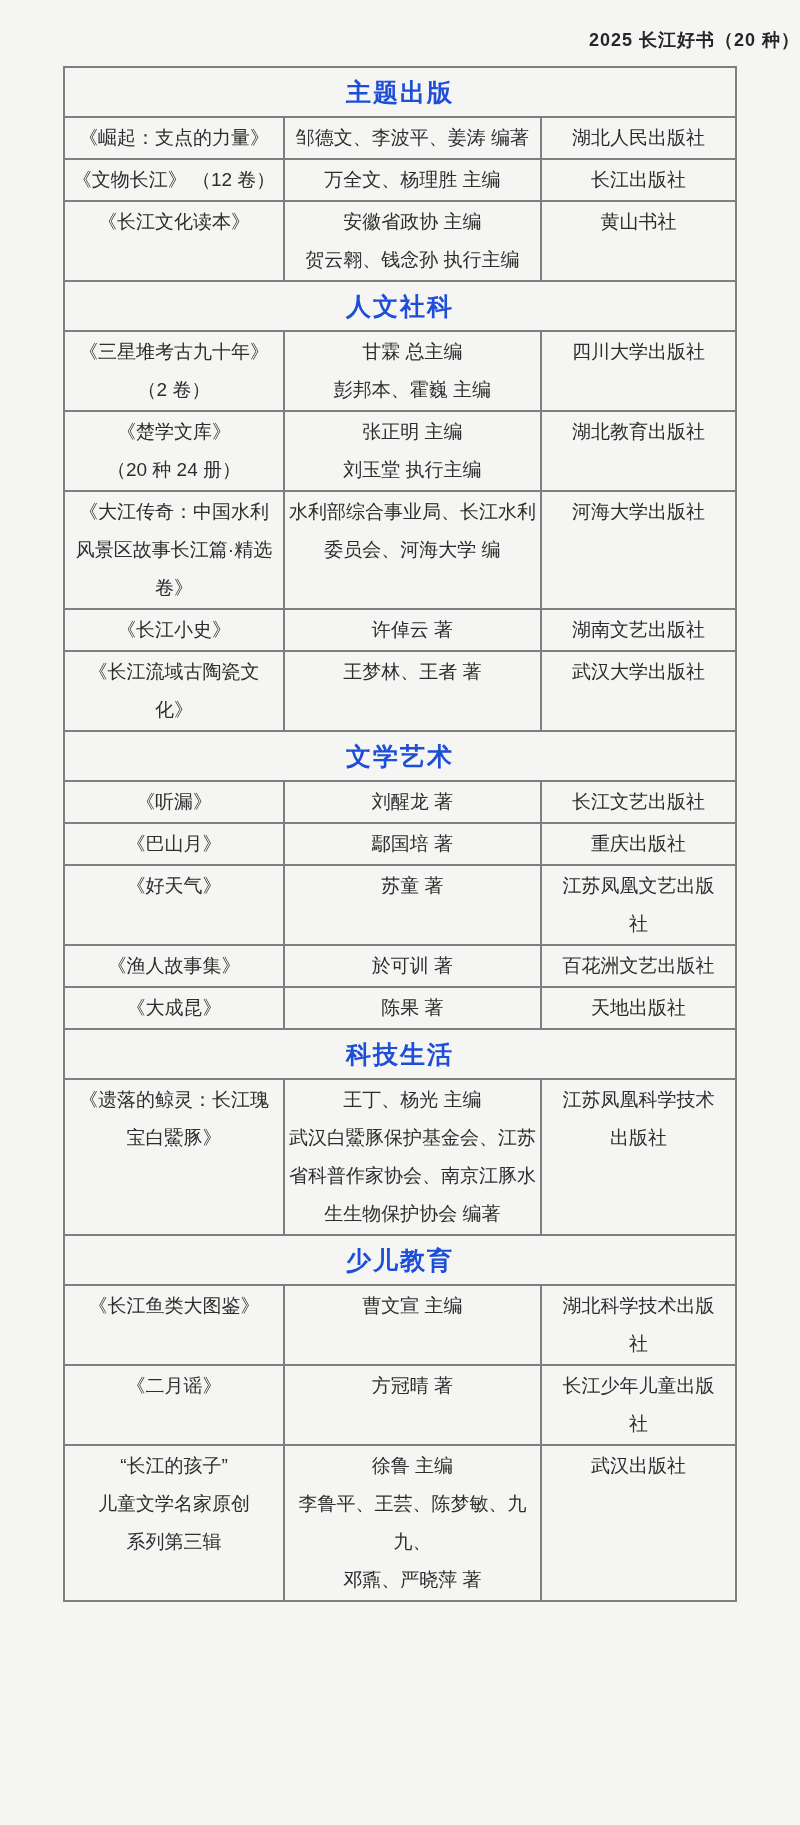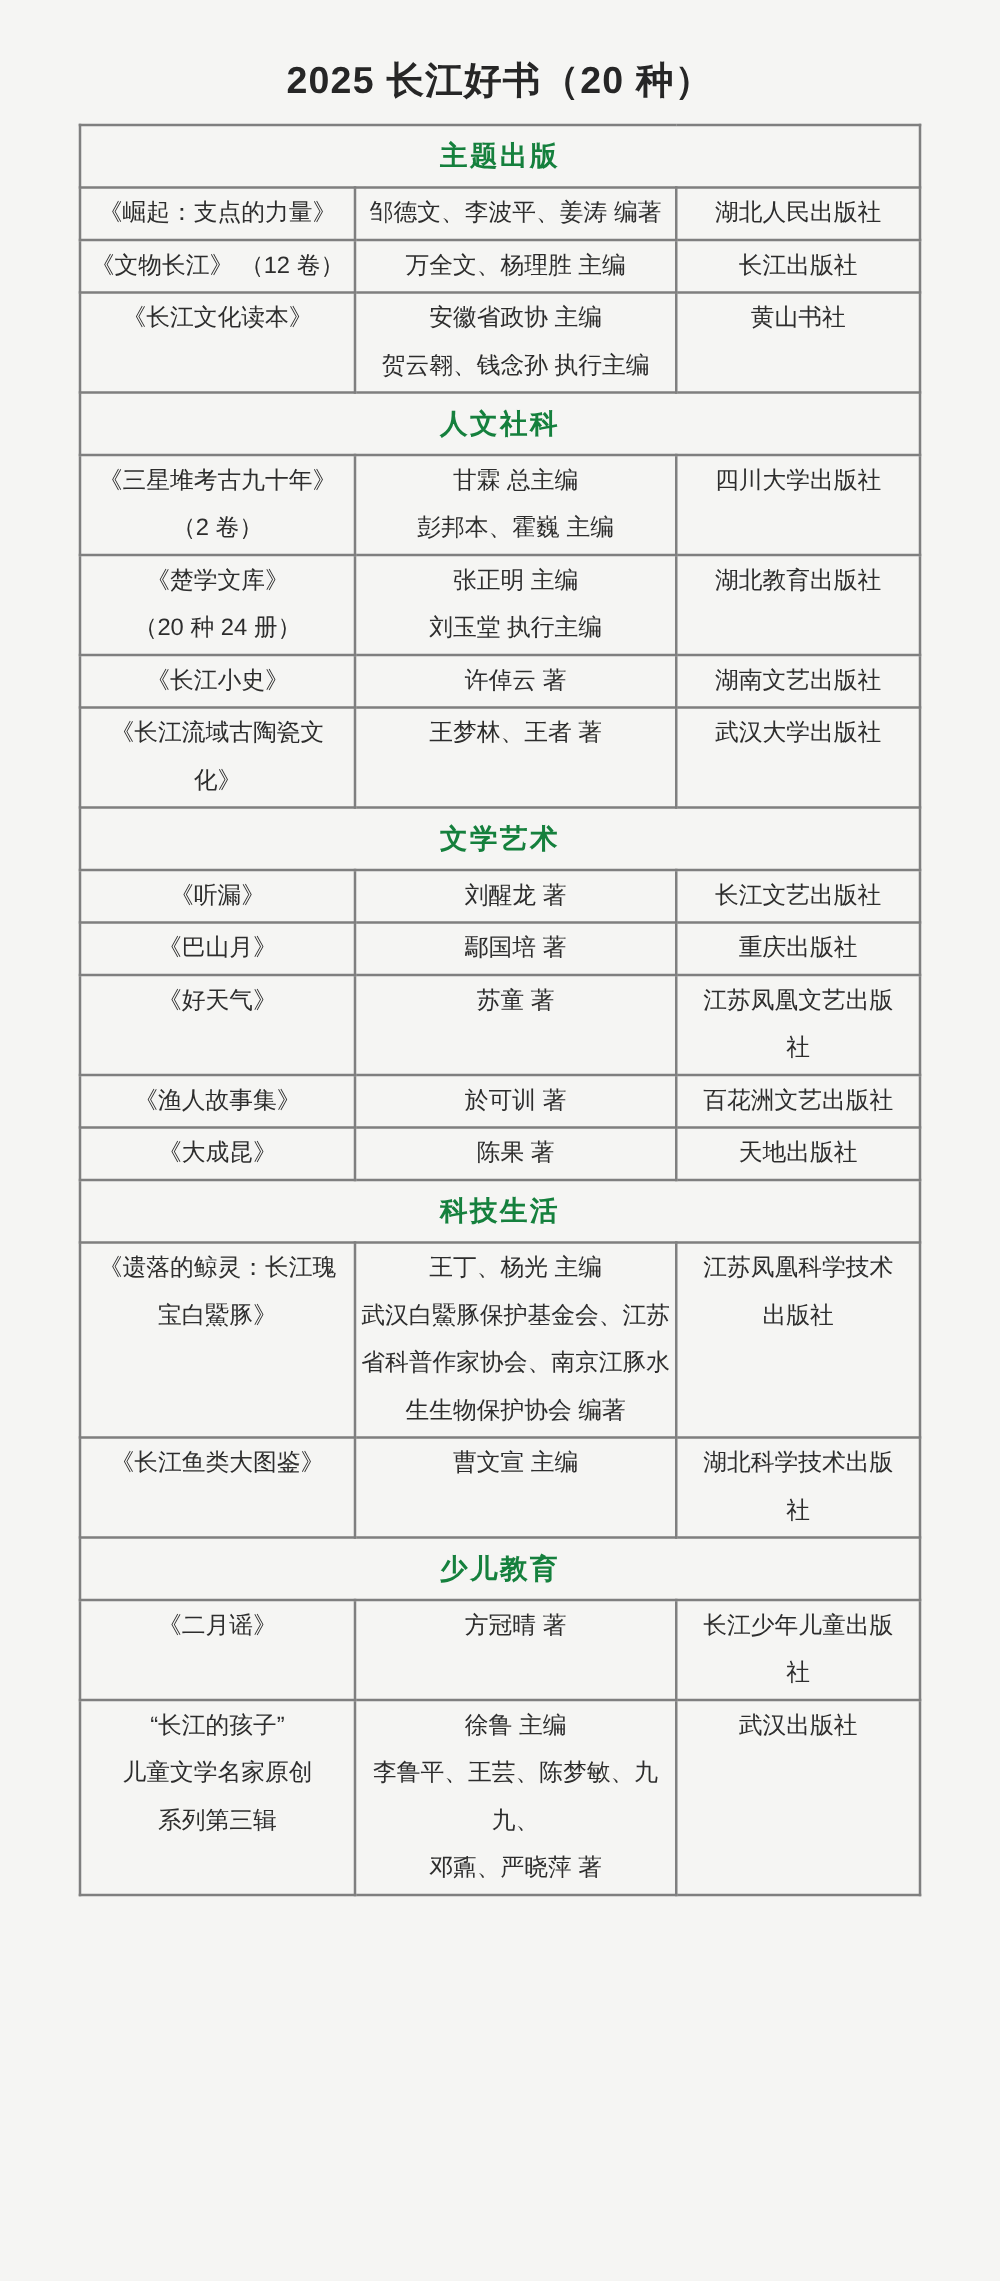--- a/index.html
+++ b/index.html
@@ -4,25 +4,25 @@
 <style>
   html,body{margin:0;padding:0;}
   body{
     width:800px;height:1825px;
     background:#f5f5f3;
     color:#2d2d2d;
     font-family:"Liberation Sans", sans-serif;
     overflow:hidden;
   }
   .page-title{
-    text-align:center;
-    font-size:30px;
+    text-align:right;
+    font-size:18px;
     font-weight:700;
     padding-top:28px;
-    margin:16px 0 14px 0;
+    margin:0 0 14px 0;
     letter-spacing:1px;
     color:#262626;
   }
   table.book-table{
     border-collapse:collapse;
     table-layout:fixed;
     margin:0 auto;
     width:672px;
     background:#f5f5f3;
   }
@@ -34,26 +34,26 @@
     text-align:center;
     vertical-align:top;
     font-size:19px;
     line-height:38px;
     padding:1px 4px;
     white-space:pre-line;
     word-break:break-all;
   }
   td.section-header{
     font-weight:700;
-    font-size:22px;
+    font-size:25px;
     line-height:46px;
     padding:1px 0;
     vertical-align:middle;
     letter-spacing:2px;
-    color:#15803d;
+    color:#1d4ed8;
   }
   .author-line{white-space:pre-line;text-align:center;}
 </style>
 </head>
 <body>
 
 <h1 class="page-title">2025 长江好书（20 种）</h1>
 
 <table class="book-table">
   <colgroup>
@@ -87,20 +87,28 @@
         <td class="title-cell">《三星堆考古九十年》
 （2 卷）</td>
         <td class="authors-cell"><div class="author-line">甘霖 总主编</div><div class="author-line">彭邦本、霍巍 主编</div></td>
         <td class="publisher-cell">四川大学出版社</td>
       </tr>
       <tr>
         <td class="title-cell">《楚学文库》
 （20 种 24 册）</td>
         <td class="authors-cell"><div class="author-line">张正明 主编</div><div class="author-line">刘玉堂 执行主编</div></td>
         <td class="publisher-cell">湖北教育出版社</td>
+      </tr>
+      <tr>
+        <td class="title-cell">《大江传奇：中国水利
+风景区故事长江篇·精选
+卷》</td>
+        <td class="authors-cell"><div class="author-line">水利部综合事业局、长江水利
+委员会、河海大学 编</div></td>
+        <td class="publisher-cell">河海大学出版社</td>
       </tr>
       <tr>
         <td class="title-cell">《长江小史》</td>
         <td class="authors-cell"><div class="author-line">许倬云 著</div></td>
         <td class="publisher-cell">湖南文艺出版社</td>
       </tr>
       <tr>
         <td class="title-cell">《长江流域古陶瓷文
 化》</td>
         <td class="authors-cell"><div class="author-line">王梦林、王者 著</div></td>
@@ -141,27 +149,27 @@
       <tr>
         <td class="title-cell">《遗落的鲸灵：长江瑰
 宝白鱀豚》</td>
         <td class="authors-cell"><div class="author-line">王丁、杨光 主编</div><div class="author-line">武汉白鱀豚保护基金会、江苏
 省科普作家协会、南京江豚水
 生生物保护协会 编著</div></td>
         <td class="publisher-cell">江苏凤凰科学技术
 出版社</td>
       </tr>
       <tr>
+        <td class="section-header" colspan="3">少儿教育</td>
+      </tr>
+      <tr>
         <td class="title-cell">《长江鱼类大图鉴》</td>
         <td class="authors-cell"><div class="author-line">曹文宣 主编</div></td>
         <td class="publisher-cell">湖北科学技术出版
 社</td>
-      </tr>
-      <tr>
-        <td class="section-header" colspan="3">少儿教育</td>
       </tr>
       <tr>
         <td class="title-cell">《二月谣》</td>
         <td class="authors-cell"><div class="author-line">方冠晴 著</div></td>
         <td class="publisher-cell">长江少年儿童出版
 社</td>
       </tr>
       <tr>
         <td class="title-cell">“长江的孩子”
 儿童文学名家原创

